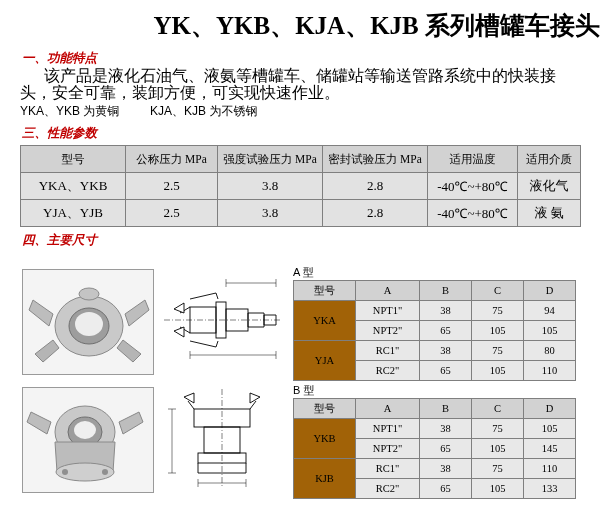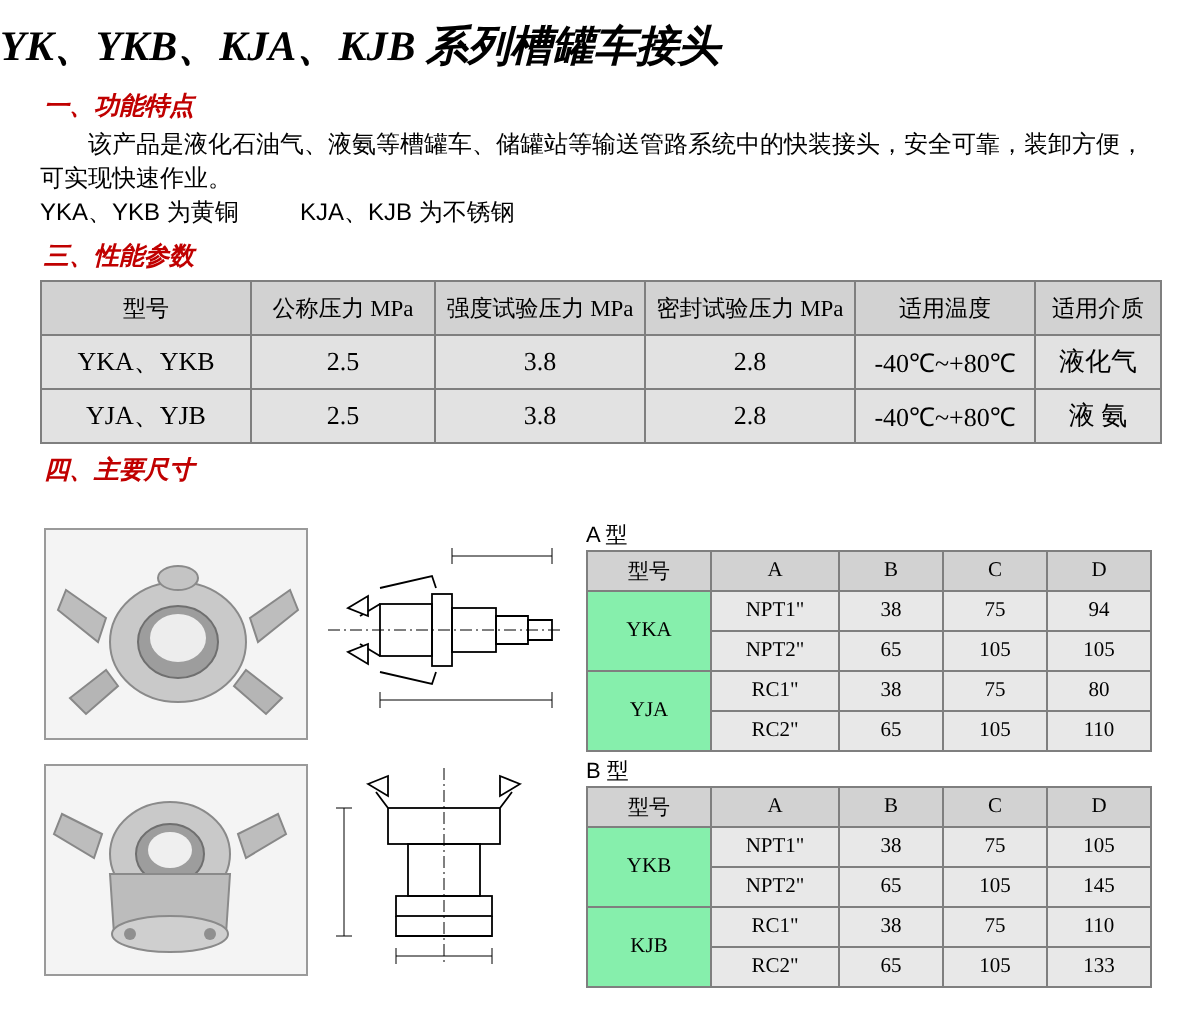--- a/index.html
+++ b/index.html
@@ -13,44 +13,43 @@
     font-family: "Liberation Sans", sans-serif;
     color: #000;
     overflow: hidden;
   }
   .page {
     position: relative;
     width: 600px;
     height: 516px;
   }
   .title {
-    text-align: left;
+    text-align: right;
     font-family: "Liberation Serif", serif;
     font-weight: bold;
-    font-size: 21px;
+    font-size: 25px;
     letter-spacing: 0px;
     padding-top: 9px;
     padding-bottom: 3px;
     color: #000;
-    font-style: italic;
   }
   .section-head {
     color: #c00000;
     font-weight: bold;
     font-size: 12.5px;
     margin: 5px 0 2px 22px;
     font-family: "Liberation Sans", sans-serif;
     font-style: italic;
   }
   .para {
-    font-size: 12px;
+    font-size: 16px;
     line-height: 17px;
     margin: 0 20px 0 20px;
     text-indent: 24px;
-    font-family: Liberation Serif, serif;
+    font-family: Liberation Mono, monospace;
   }
   .para2 {
     font-size: 12px;
     line-height: 17px;
     margin: 0 20px 0 20px;
     font-family: "Liberation Sans", sans-serif;
   }
   
   .perf-wrap {
     margin: 3px 20px 0 20px;
@@ -118,21 +117,21 @@
     vertical-align: middle;
     font-size: 10.5px;
     font-family: "Liberation Serif", serif;
     background: #e8e8e8;
   }
   table.dims tr.hdr td {
     background: #d2d2d2;
     font-weight: normal;
   }
   table.dims td.model {
-    background: #86efac;
+    background: #a16207;
   }
 </style>
 </head>
 <body>
 
 <div class="page">
 
   <div class="title">YK、YKB、KJA、KJB 系列槽罐车接头</div>
 
   <div class="section-head">一、功能特点</div>

